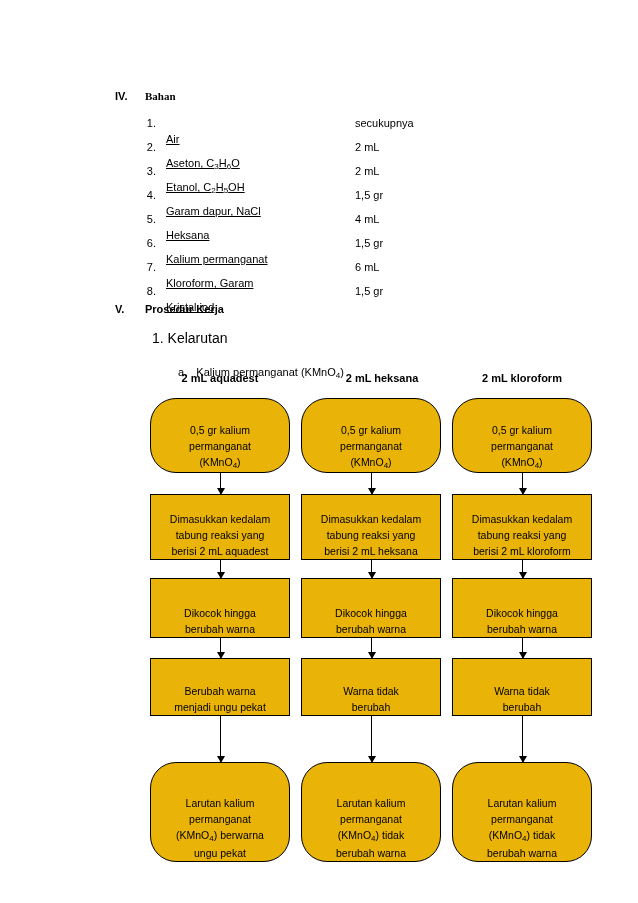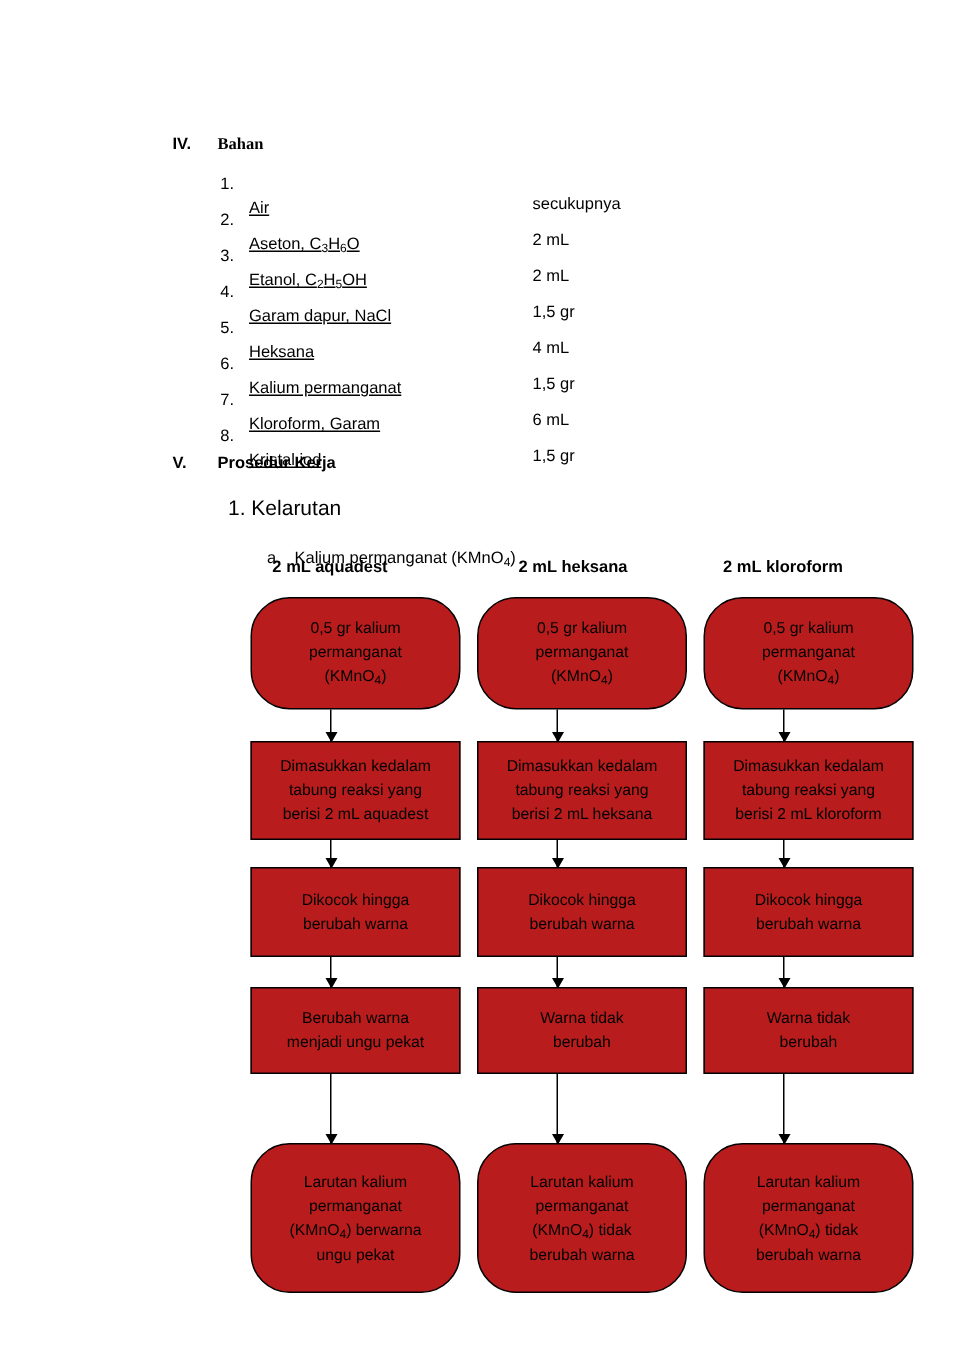--- a/index.html
+++ b/index.html
@@ -57,21 +57,21 @@
   .mat-name {
     position: absolute;
     left: 26px;
     top: 16px;
     white-space: nowrap;
     text-decoration: underline;
   }
   .mat-qty {
     position: absolute;
     left: 215px;
-    top: 13px;
+    top: 0;
     white-space: nowrap;
   }
   sub { font-size: 8px; vertical-align: baseline; position: relative; bottom: -2px; }
 
   
   .proc-1 {
     position: absolute;
     left: 152px;
     font-size: 14px;
     white-space: nowrap;
@@ -97,27 +97,26 @@
     font-size: 11px;
     font-weight: bold;
     text-align: center;
     white-space: nowrap;
   }
   .box {
     position: absolute;
     border: 1px solid #000000;
     box-sizing: border-box;
     display: flex;
-    align-items: center;
+    align-items: flex-end;
     justify-content: center;
     text-align: center;
     font-size: 10.5px;
     line-height: 16px;
-    background: #b91c1c;
-    margin-left: 17px;
+    background: #eab308;
   }
   .box.rounded { border-radius: 26px; }
   .box .inner { padding: 0 6px; }
 
   
   .arrow {
     position: absolute;
     width: 1px;
     background: #000000;
   }

